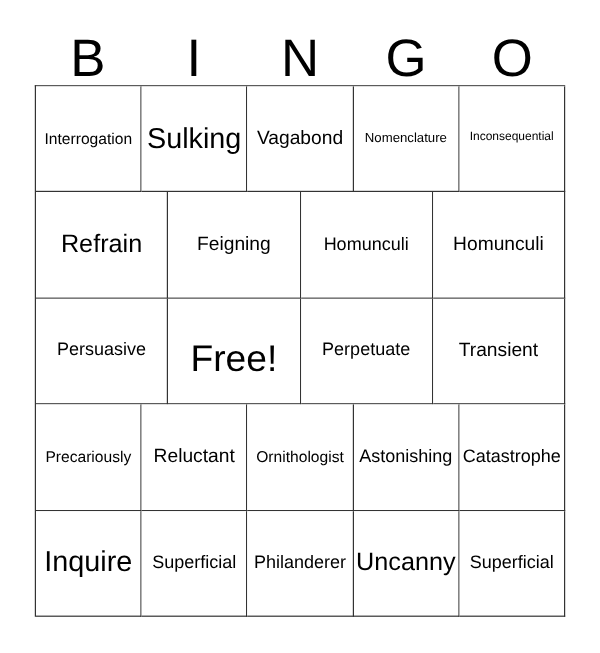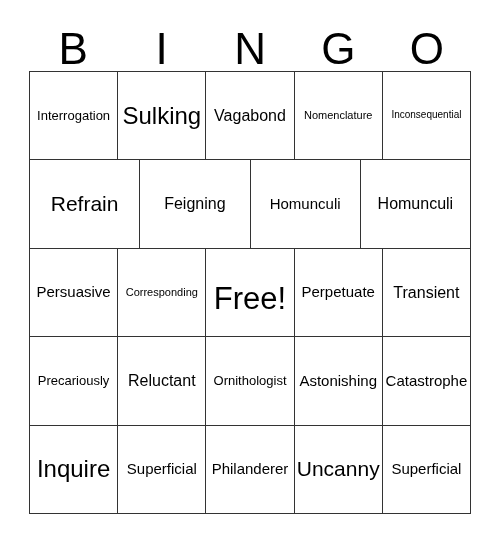--- a/index.html
+++ b/index.html
@@ -133,23 +133,20 @@
       <div class="bingo-cell">
           <span class="cell-text fs-xl">Homunculi</span>
         </div>
     </div>
 
     <div class="bingo-row">
       <div class="bingo-cell">
           <span class="cell-text fs-lg">Persuasive</span>
         </div>
       <div class="bingo-cell">
-          <span class="cell-text fs-sm">Corresponding</span>
-        </div>
-      <div class="bingo-cell">
           <span class="cell-text fs-free">Free!</span>
         </div>
       <div class="bingo-cell">
           <span class="cell-text fs-lg">Perpetuate</span>
         </div>
       <div class="bingo-cell">
           <span class="cell-text fs-xl">Transient</span>
         </div>
     </div>
 

